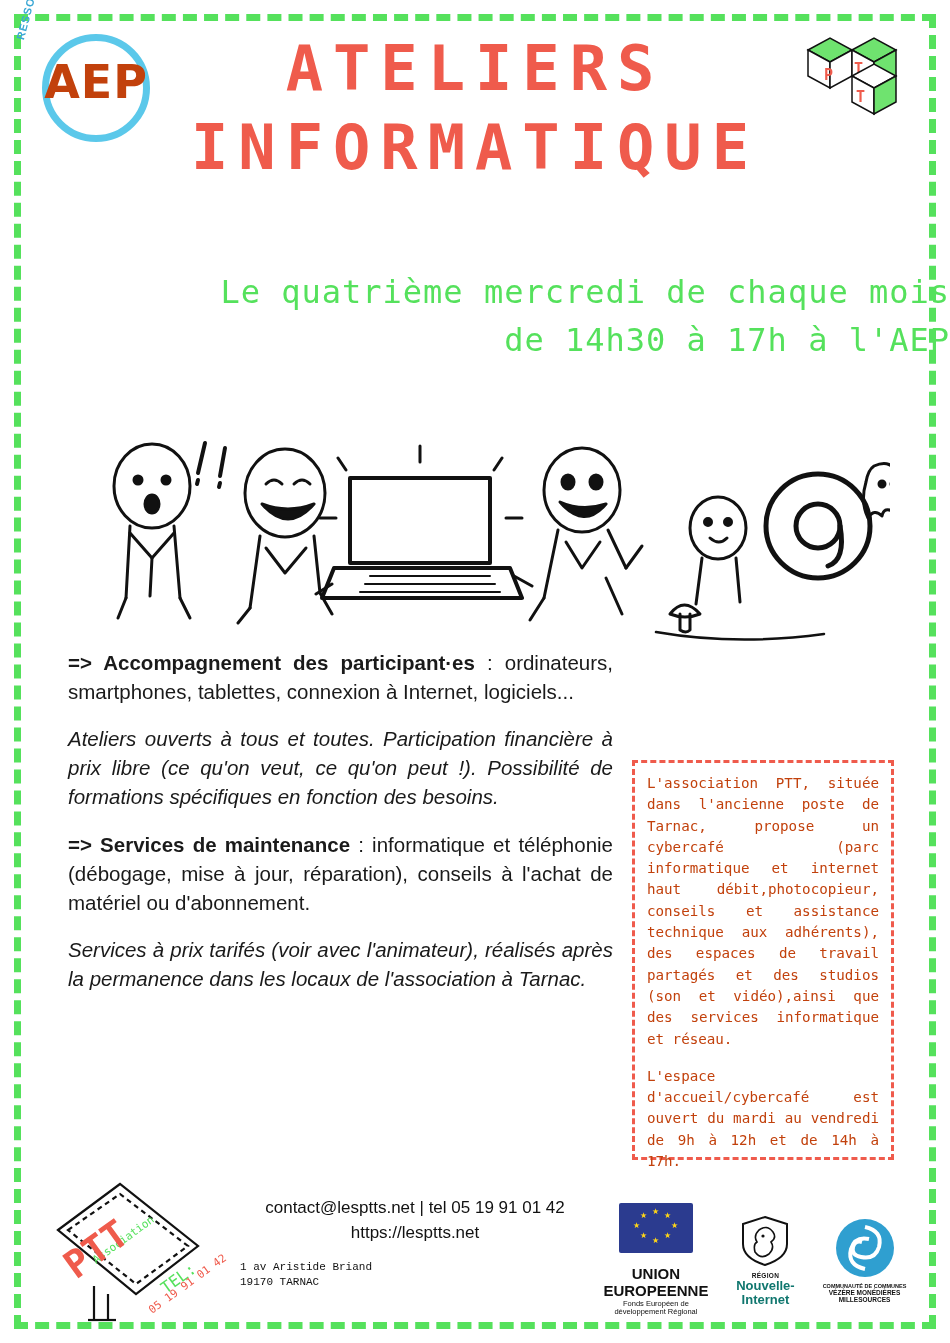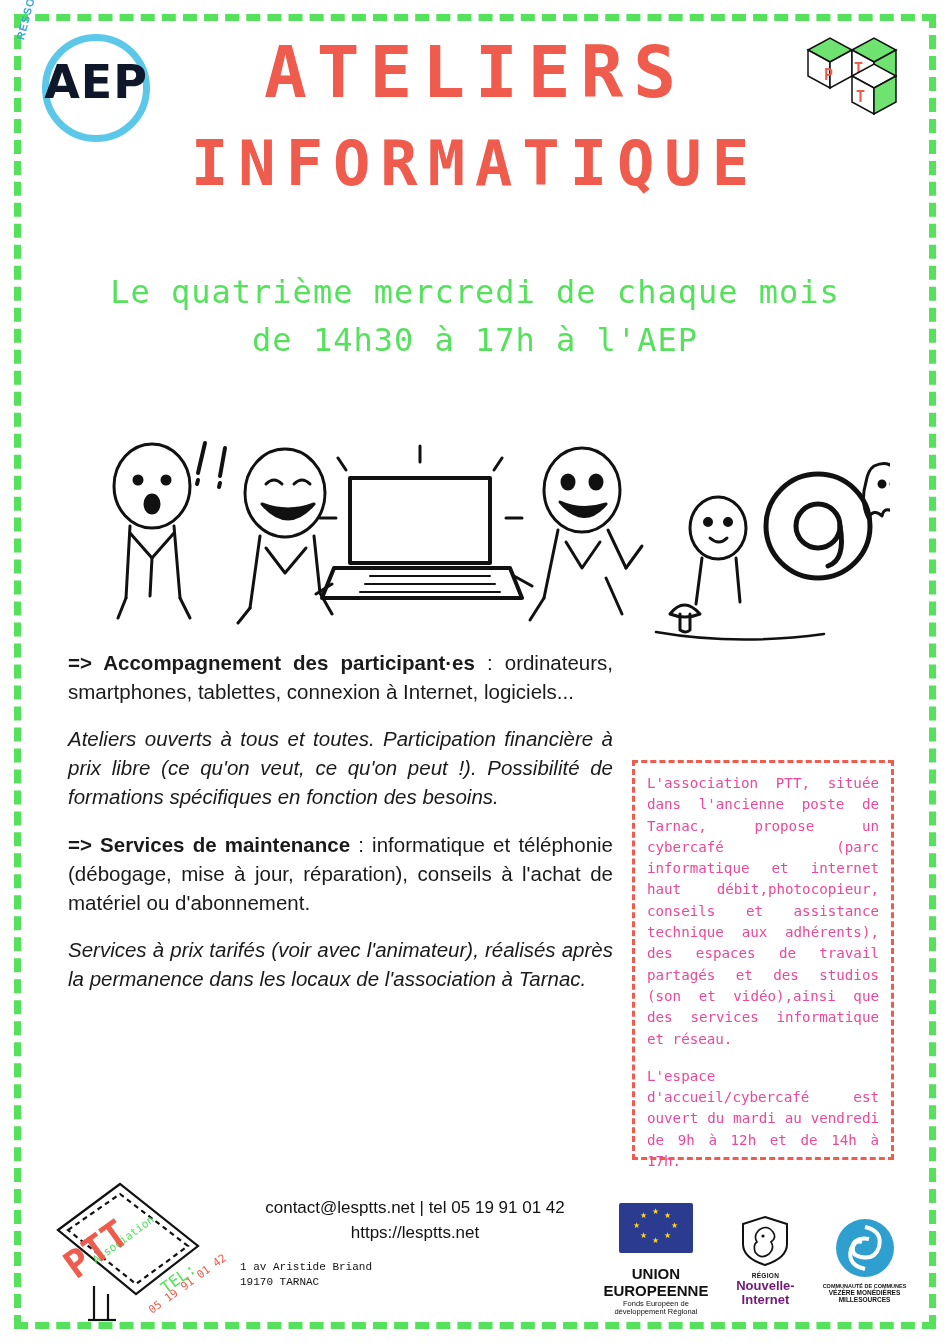--- a/index.html
+++ b/index.html
@@ -27,21 +27,21 @@
   }
   .aep-circle{
     position:absolute;left:22px;top:12px;width:108px;height:108px;
     border:7px solid #5bc8ea;border-radius:50%;
     box-sizing:border-box;
   }
   .aep-text{
     position:absolute;left:0;top:0;width:152px;height:120px;
     display:flex;align-items:center;justify-content:center;
     font-family:"DejaVu Sans",sans-serif;
-    font-weight:bold;font-size:46px;color:#0f172a;
+    font-weight:bold;font-size:46px;color:#c2410c;
     letter-spacing:1px;
   }
   .aep-ressourcerie{
     position:absolute;left:-6px;top:16px;
     font-size:11px;color:#3aa7d4;font-weight:bold;
     letter-spacing:1px;
     transform:rotate(-75deg);
     transform-origin:left top;
     white-space:nowrap;
   }
@@ -53,24 +53,24 @@
   .title-block{
     position:absolute;left:0;right:0;top:36px;text-align:center;
   }
   .pixel-title{
     font-family:"DejaVu Sans Mono",monospace;
     font-weight:bold;
     color:#ef5b4c;
     letter-spacing:10px;
     line-height:1.05;
   }
-  .t1{font-size:71px;}
-  .t2{font-size:62px;margin-top:20px;}
+  .t1{font-size:62px;}
+  .t2{font-size:62px;margin-top:14px;}
   .subtitle{
-    position:absolute;left:0;right:0;top:268px;text-align:center;
+    position:absolute;left:0;right:0;top:268px;text-align:right;
     font-family:"DejaVu Sans Mono",monospace;
     color:#55e15c;font-size:32px;line-height:1.5;
     letter-spacing:1px;
   }
   
   .illustration{
     position:absolute;left:70px;top:418px;width:820px;height:235px;
   }
   
   .body-text{
@@ -84,21 +84,21 @@
   
   .ptt-box{
     position:absolute;left:632px;top:760px;width:262px;height:400px;
     border:3px dashed #ef5b4c;
     box-sizing:border-box;
     padding:10px 12px;
   }
   .ptt-box p{
     margin:0 0 16px 0;
     font-family:"DejaVu Sans Mono",monospace;
-    font-size:14.2px;line-height:1.5;color:#ec4899;
+    font-size:14.2px;line-height:1.5;color:#c2410c;
     text-align:justify;
   }
   
   .ptt-stamp{
     position:absolute;left:48px;top:1168px;width:195px;height:155px;
   }
   .contact{
     position:absolute;left:240px;top:1196px;width:350px;
     text-align:center;font-size:17px;color:#111;line-height:1.45;
   }
@@ -115,21 +115,21 @@
   .eu-stars{
     width:74px;height:50px;background:#2b3b8f;margin:0 auto;position:relative;border-radius:2px;
   }
   .eu-stars span{
     position:absolute;color:#ffd617;font-size:8px;line-height:8px;
   }
   .eu-cap{font-size:15px;font-weight:bold;color:#111;margin-top:12px;line-height:1.15;}
   .eu-sub{font-size:7.5px;color:#111;line-height:1.15;}
   .na-block{width:92px;text-align:center;}
   .na-cap1{font-size:6.5px;color:#111;font-weight:bold;letter-spacing:.3px;}
-  .na-cap2{font-size:13px;color:#701a75;font-weight:bold;line-height:1.05;}
+  .na-cap2{font-size:13px;color:#0f766e;font-weight:bold;line-height:1.05;}
   .cc-block{width:96px;text-align:center;}
   .cc-cap1{font-size:5.5px;color:#111;font-weight:bold;}
   .cc-cap2{font-size:6.5px;color:#111;font-weight:bold;}
 </style>
 </head>
 <body>
 
 <div class="poster">
 
   <div class="dashed-frame"></div>

